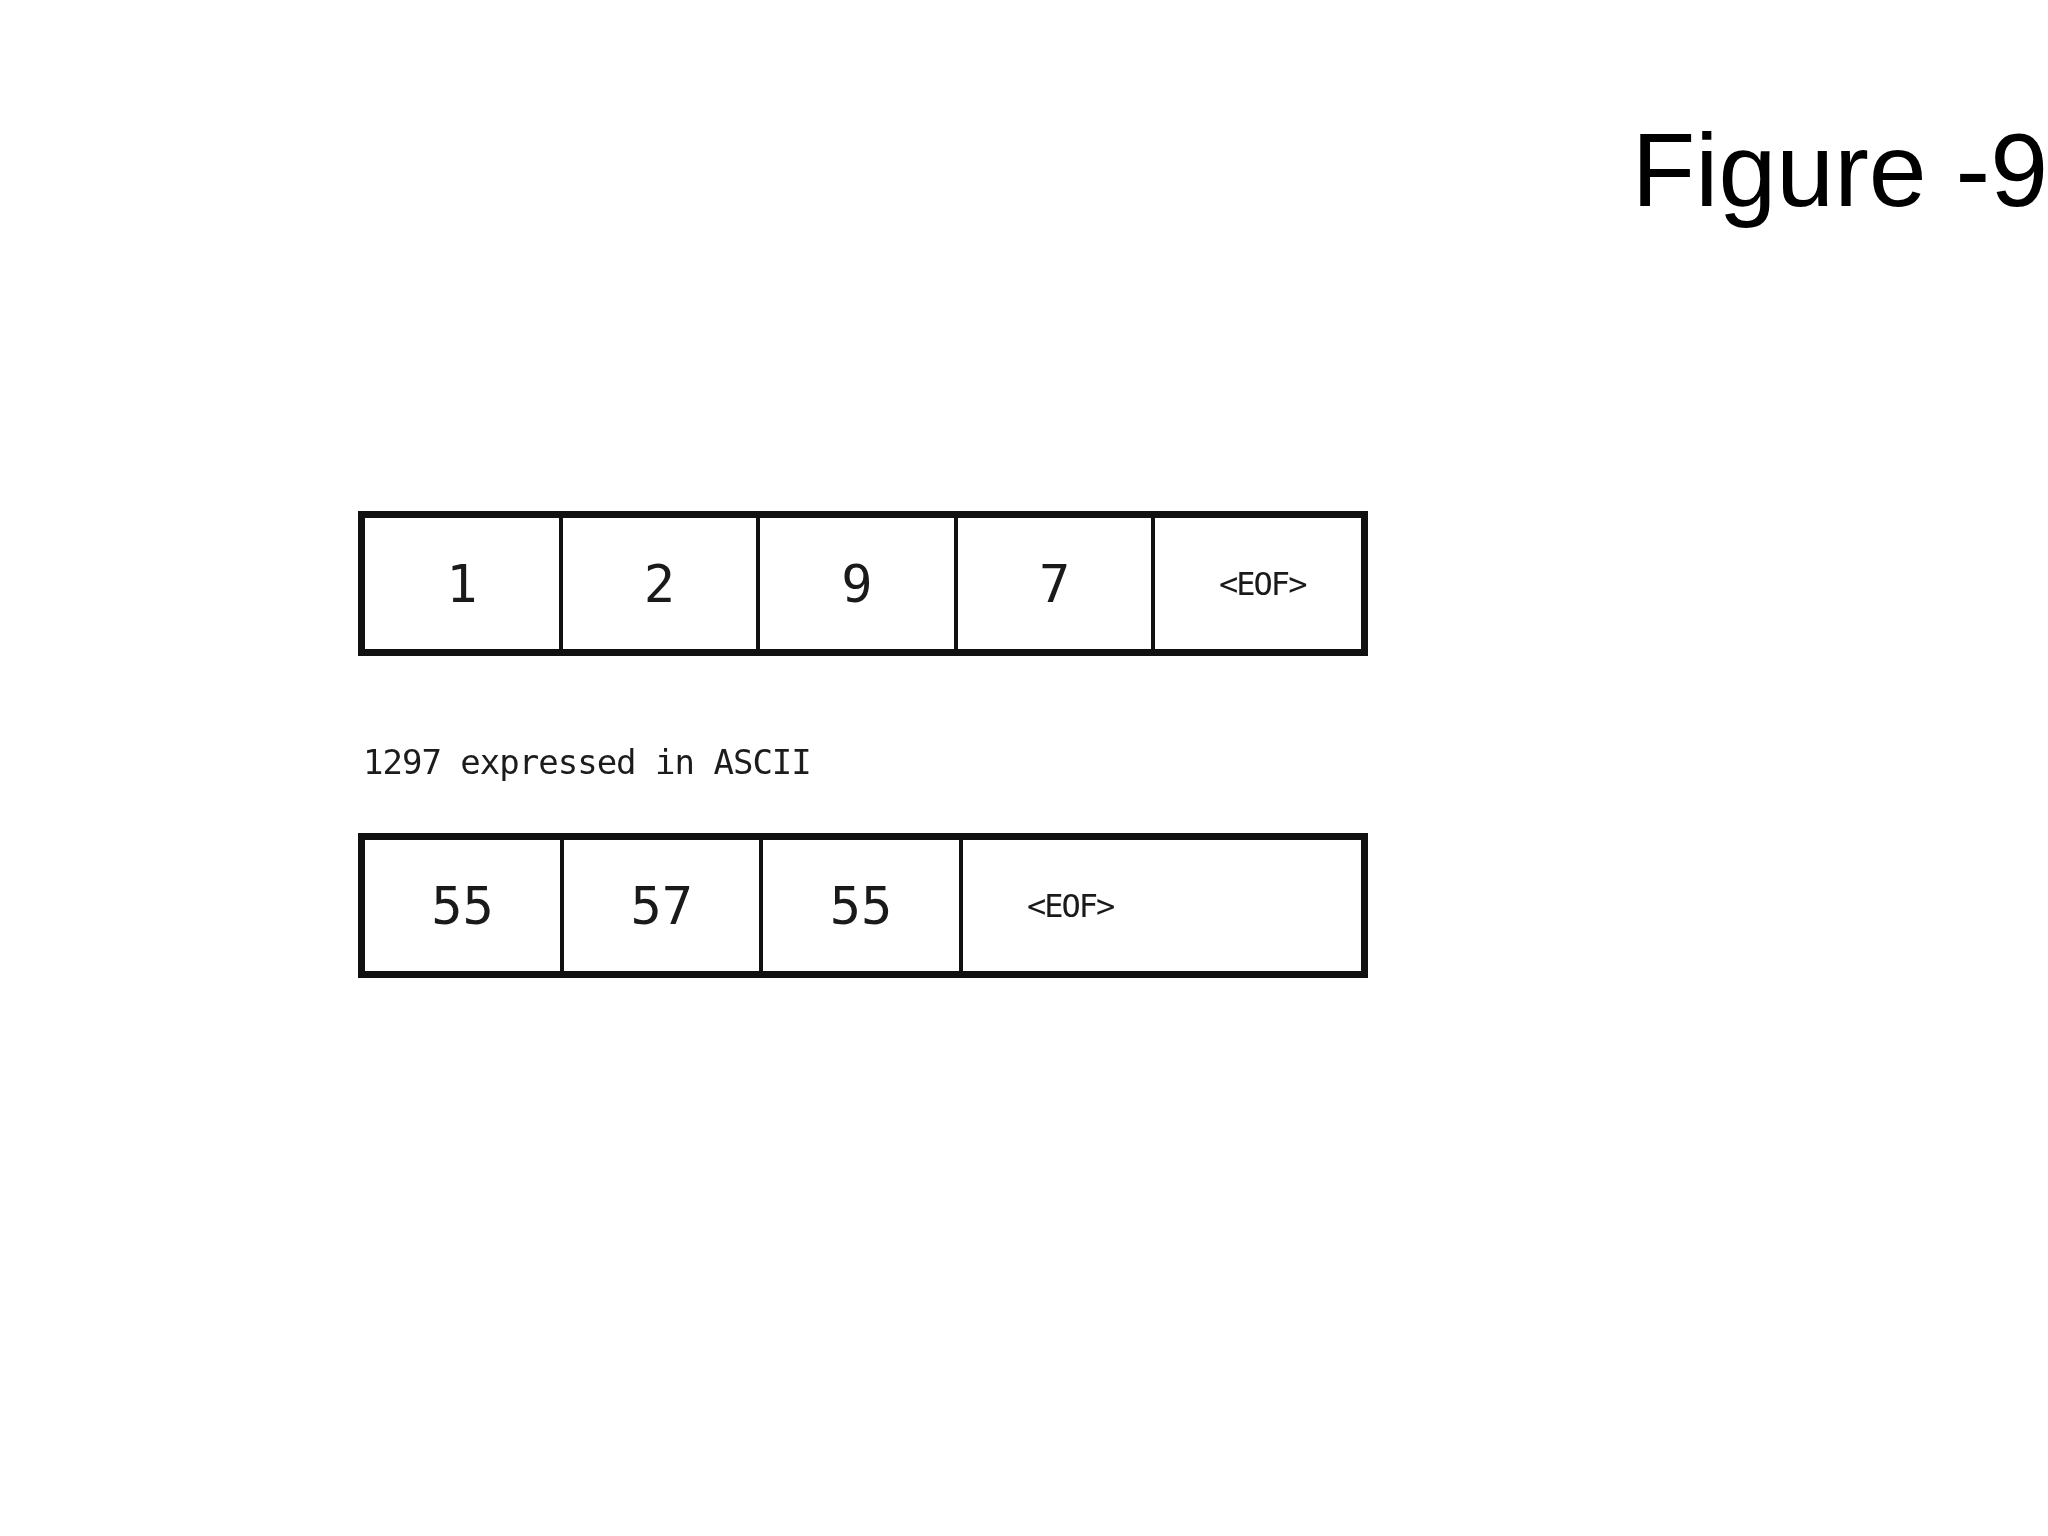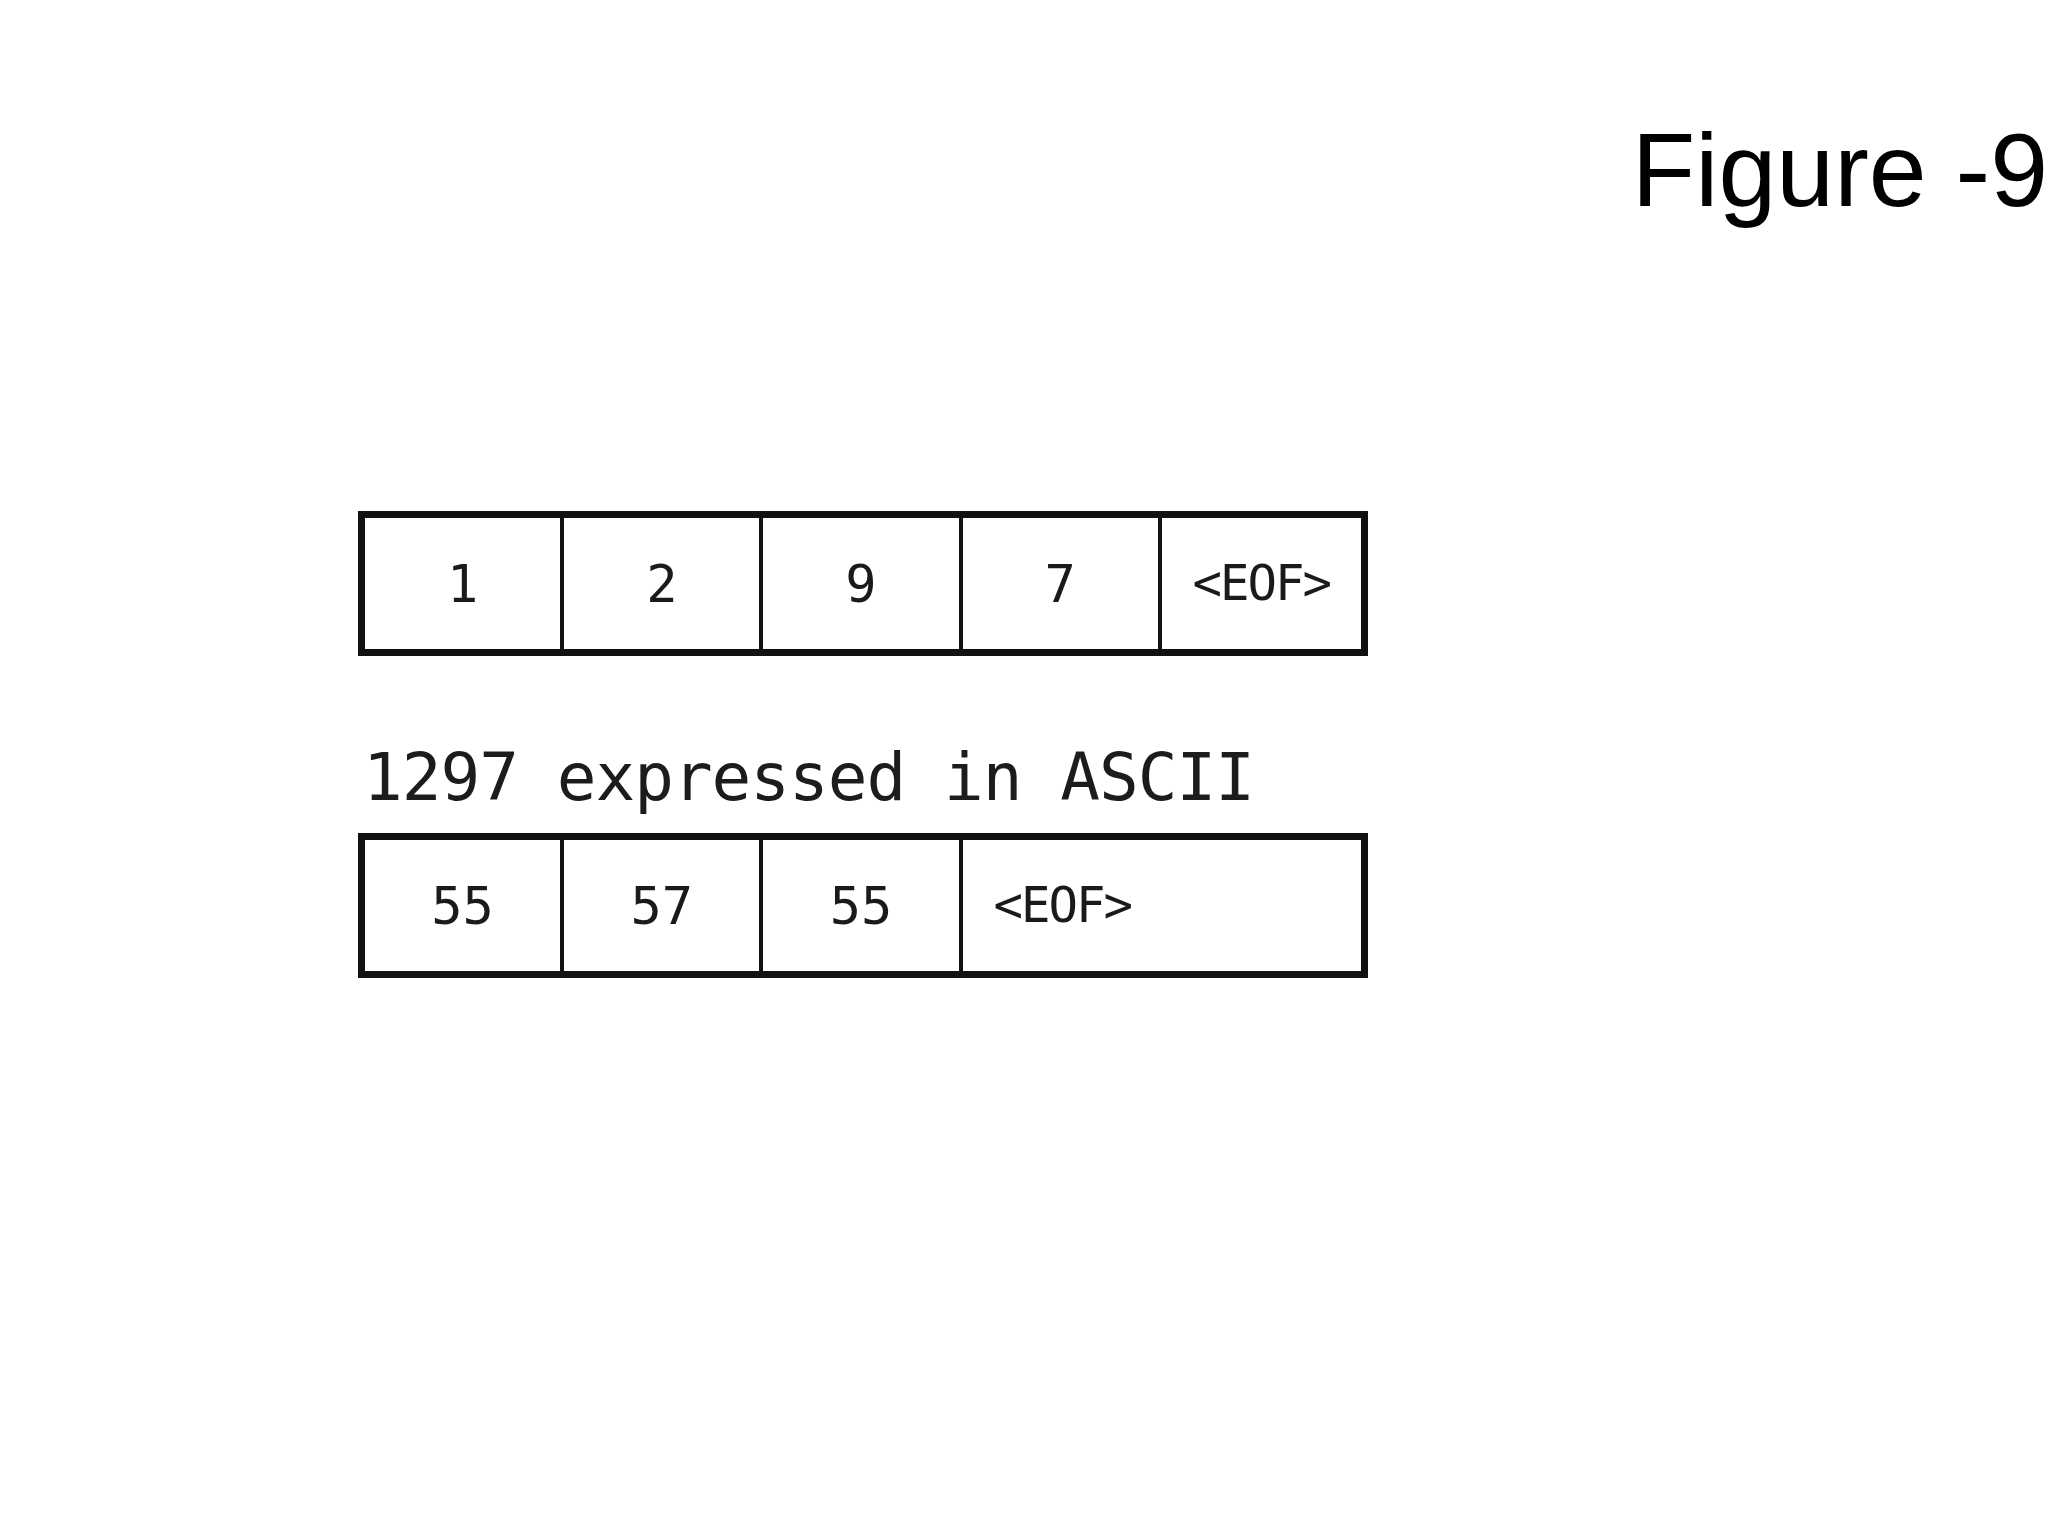--- a/index.html
+++ b/index.html
@@ -53,22 +53,23 @@
     font-weight: 400;
     color: #1a1a1a;
     letter-spacing: 0px;
     white-space: pre;
     overflow: hidden;
   }
   .cell:last-child {
     border-right: none;
   }
   .cell.eof {
-    font-size: 49px;
+    font-size: 32px;
     letter-spacing: -2px;
+    margin-left: 8px;
   }
 
   #array-top {
     left: 358px;
     top: 511px;
     width: 1010px;
     height: 145px;
   }
   #array-bottom {
     left: 358px;
@@ -80,21 +81,21 @@
   #array-bottom .cell {
     width: 20%;
   }
 
   
   #figure-caption {
     position: absolute;
     left: 363px;
     top: 745px;
     font-family: "DejaVu Sans Mono", "Liberation Mono", monospace;
-    font-size: 66px;
+    font-size: 34px;
     font-weight: 400;
     color: #1c1c1c;
     letter-spacing: -1px;
     white-space: pre;
     line-height: 1.0;
   }
 </style>
 </head>
 <body>
 

